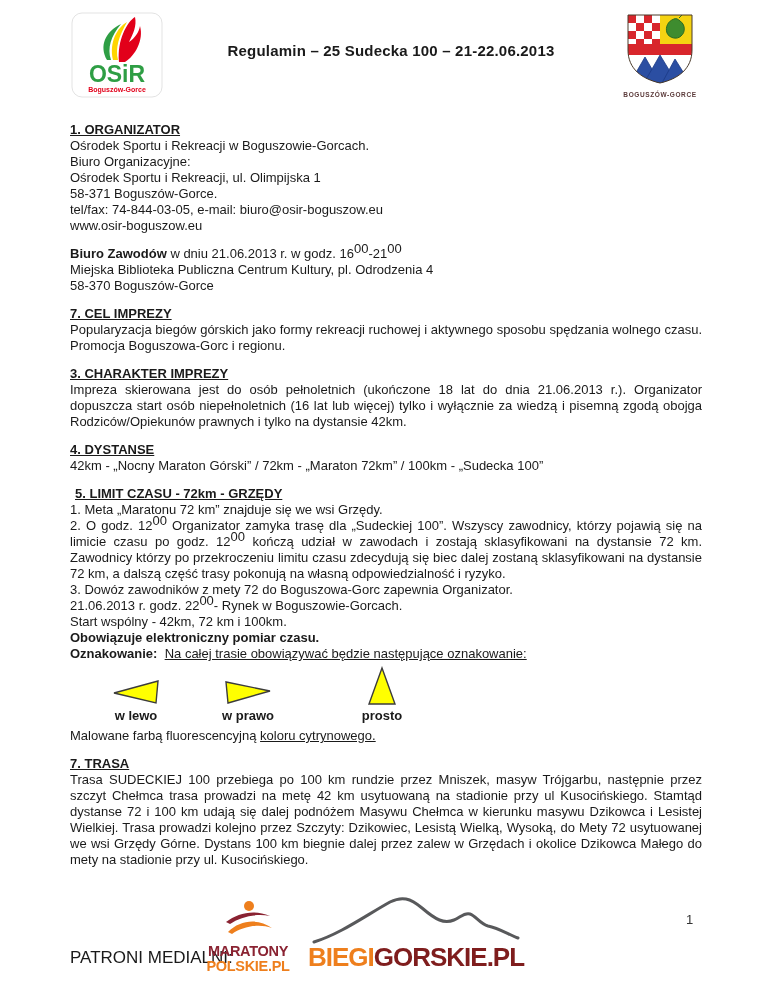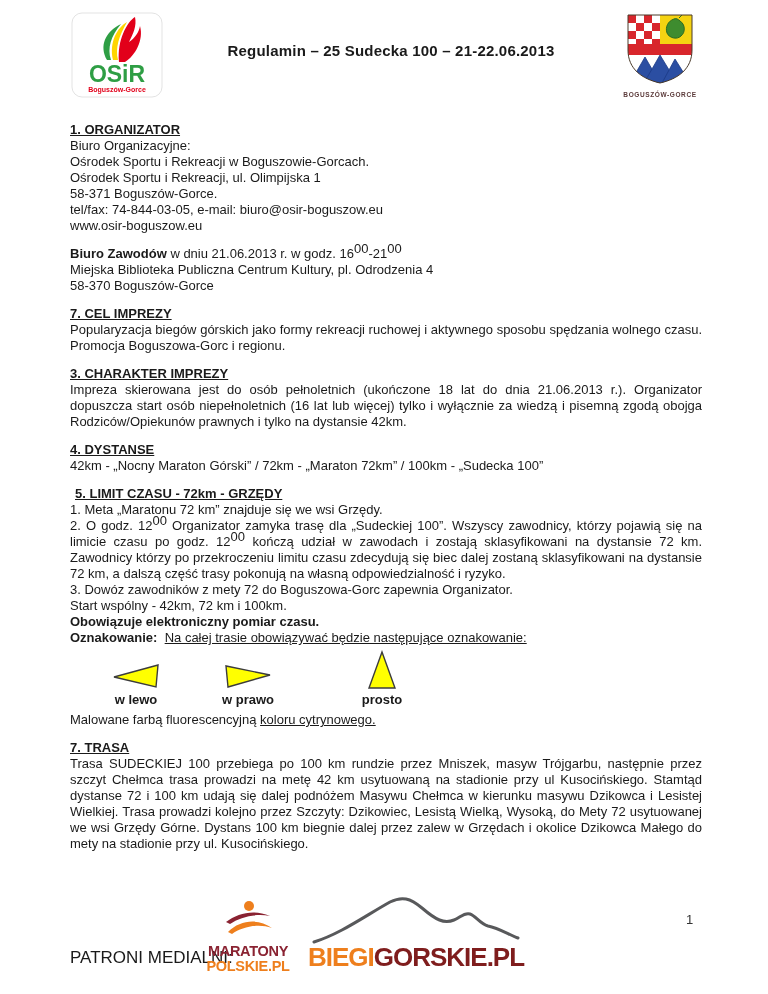--- a/index.html
+++ b/index.html
@@ -133,22 +133,22 @@
         </g>
         <path d="M 6,3 H 70 V 38 C 70,57 56,67 38,71 C 20,67 6,57 6,38 Z" fill="none" stroke="#4a3a2a" stroke-width="1"></path>
       </svg>
       <div class="crest-caption">BOGUSZÓW-GORCE</div>
     </div>
   </div>
 
   <div class="main">
 
     <h3 class="sec-heading first-heading">1. ORGANIZATOR</h3>
+    <div class="line">Ośrodek Sportu i Rekreacji w Boguszowie-Gorcach.</div>
     <div class="line">Biuro Organizacyjne:</div>
-    <div class="line">Ośrodek Sportu i Rekreacji w Boguszowie-Gorcach.</div>
     <div class="line">Ośrodek Sportu i Rekreacji, ul. Olimpijska 1</div>
     <div class="line">58-371 Boguszów-Gorce.</div>
     <div class="line">tel/fax: 74-844-03-05, e-mail: biuro@osir-boguszow.eu</div>
     <div class="line">www.osir-boguszow.eu</div>
 
     <div class="gap"></div>
 
     <p class="block"><span class="bold">Biuro Zawodów</span><span> w dniu 21.06.2013 r. w godz. 16</span><span class="sup">00</span><span>-21</span><span class="sup">00</span></p>
     <div class="line">Miejska Biblioteka Publiczna Centrum Kultury, pl. Odrodzenia 4</div>
     <div class="line">58-370 Boguszów-Gorce</div>
@@ -160,20 +160,21 @@
     <p class="just">Impreza skierowana jest do osób pełnoletnich (ukończone 18 lat do dnia 21.06.2013 r.). Organizator dopuszcza start osób niepełnoletnich (16 lat lub więcej) tylko i wyłącznie za wiedzą i pisemną zgodą obojga Rodziców/Opiekunów prawnych i tylko na dystansie 42km.</p>
 
     <h3 class="sec-heading">4. DYSTANSE</h3>
     <div class="line">42km - „Nocny Maraton Górski” / 72km - „Maraton 72km” / 100km - „Sudecka 100”</div>
 
     <h3 class="sec-heading indent">5. LIMIT CZASU - 72km - GRZĘDY</h3>
     <div class="line">1. Meta „Maratonu 72 km” znajduje się we wsi Grzędy.</div>
     <p class="just"><span>2. O godz. 12</span><span class="sup">00</span><span> Organizator zamyka trasę dla „Sudeckiej 100”. Wszyscy zawodnicy, którzy pojawią się na limicie czasu po godz. 12</span><span class="sup">00</span><span> kończą udział w zawodach i zostają sklasyfikowani na dystansie 72 km. Zawodnicy którzy po przekroczeniu limitu czasu zdecydują się biec dalej zostaną sklasyfikowani na dystansie 72 km, a dalszą część trasy pokonują na własną odpowiedzialność i ryzyko.</span></p>
     <div class="line">3. Dowóz zawodników z mety 72 do Boguszowa-Gorc zapewnia Organizator.</div>
 
+    <p class="block"><span>21.06.2013 r. godz. 22</span><span class="sup">00</span><span>- Rynek w Boguszowie-Gorcach.</span></p>
     <div class="line">Start wspólny - 42km, 72 km i 100km.</div>
     <div class="line bold">Obowiązuje elektroniczny pomiar czasu.</div>
     <p class="block"><span class="bold">Oznakowanie:</span><span>&nbsp; </span><span class="ul">Na całej trasie obowiązywać będzie następujące oznakowanie:</span></p>
 
     <div class="arrows-row">
       <div class="arrow-group g2">
         <div class="arrow-box">
             <svg width="50" height="28" viewBox="0 0 50 28">
               <polygon points="3,4 5,25 47,13" fill="#ffff00" stroke="#3c3c3c" stroke-width="1.4"></polygon>
             </svg>

